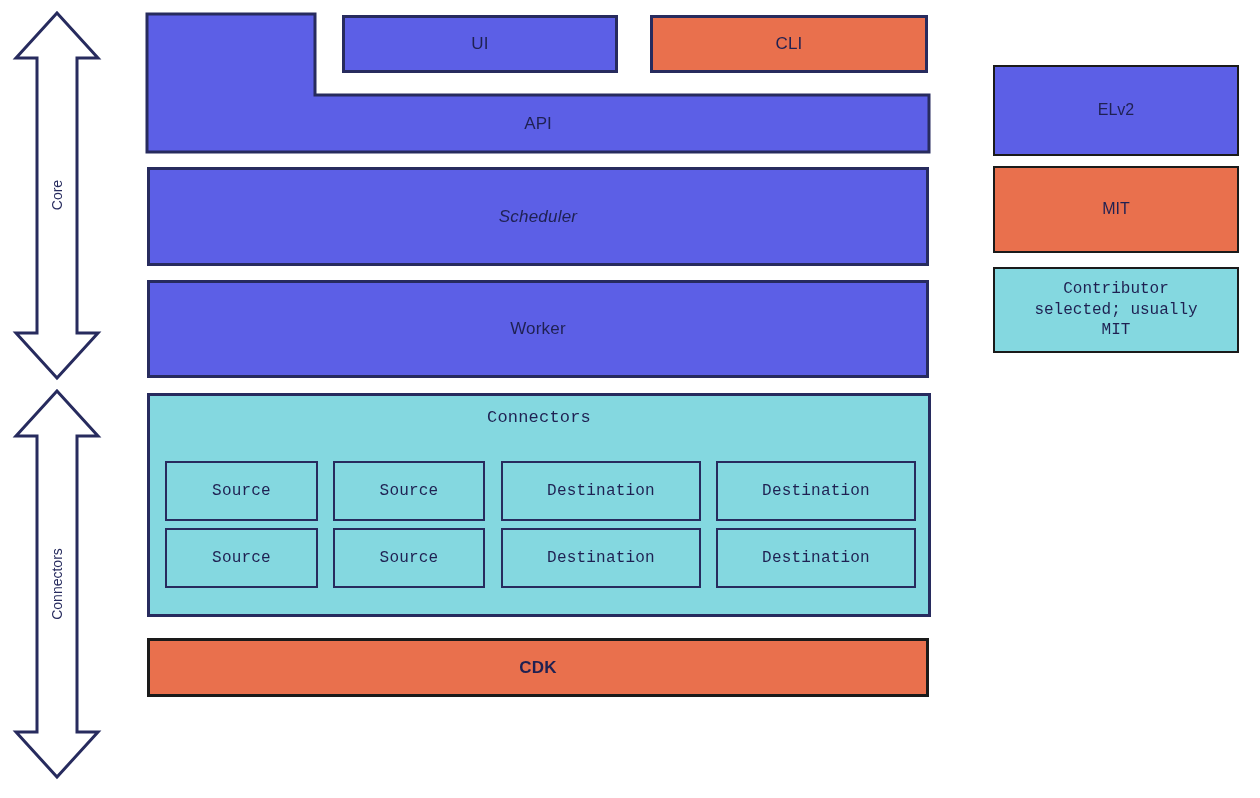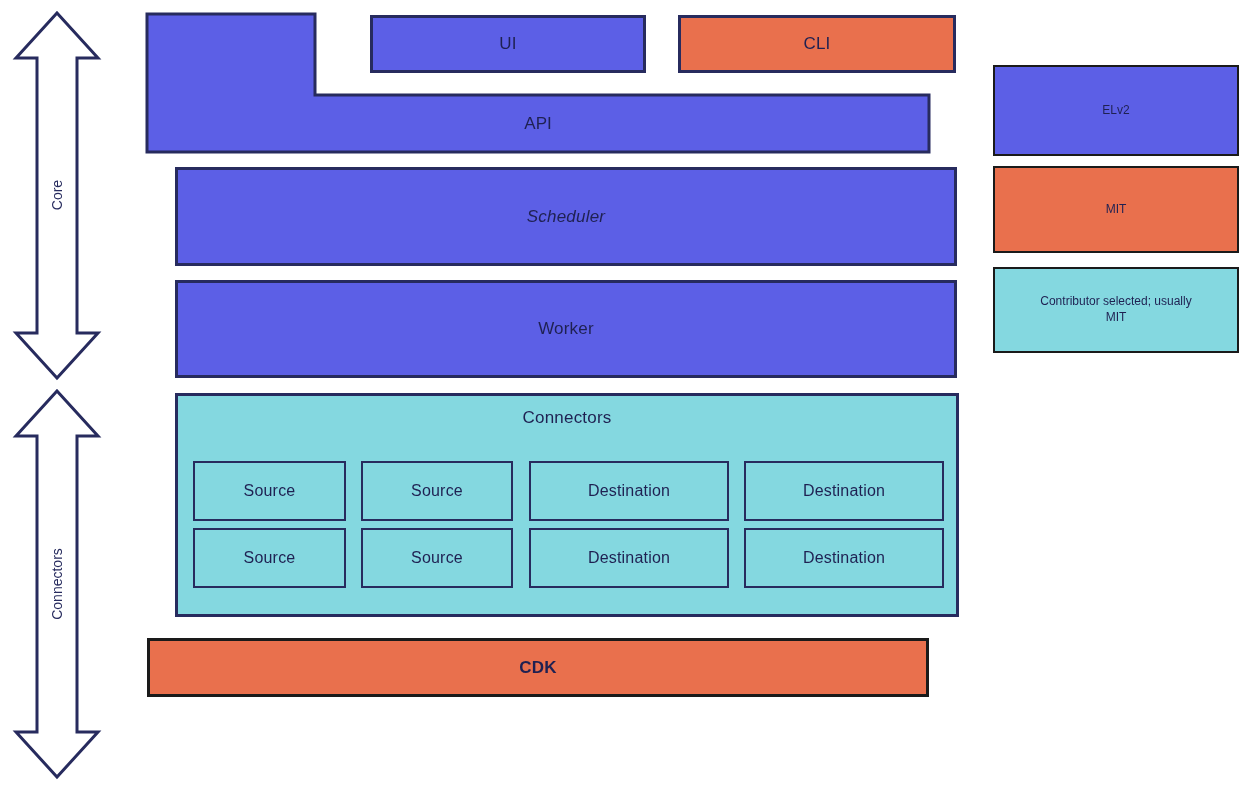--- a/index.html
+++ b/index.html
@@ -7,26 +7,26 @@
     position:relative;width:1260px;height:798px;background:#ffffff;
     font-family:"Liberation Sans","DejaVu Sans",sans-serif;
     color:#1f2152;overflow:hidden;
   }
   .layer{position:absolute;left:0;top:0;width:1260px;height:798px;}
   .box{
     position:absolute;box-sizing:border-box;display:flex;
     align-items:center;justify-content:center;text-align:center;
     font-size:17px;font-weight:500;letter-spacing:.2px;
   }
-  .b-navy{border:3px solid #272b5e;margin-left:28px;}
+  .b-navy{border:3px solid #272b5e;}
   .b-black{border:3px solid #1a1a1a;}
   .b-black2{border:2px solid #1a1a1a;}
   .fill-blue{background:#5c5fe6;}
   .fill-orange{background:#e9704d;}
-  .fill-teal{background:#84d8e0;}
+  .fill-teal{background:#84d8e0;font-family:Liberation Mono, monospace;}
   .api-label{position:absolute;display:flex;align-items:center;justify-content:center;
     font-size:17px;font-weight:500;text-align:center;}
   .cell{
     position:absolute;box-sizing:border-box;height:60px;
     border:2px solid #272b5e;background:#84d8e0;
     display:flex;align-items:center;justify-content:center;
     font-size:16px;font-weight:500;
   }
   .connectors-title{
     position:absolute;left:0;top:12px;width:100%;text-align:center;
@@ -34,21 +34,21 @@
   }
   .bold-label{font-weight:700;}
   .arrow-label{
     position:absolute;width:200px;height:20px;line-height:20px;
     text-align:center;font-size:14px;font-weight:500;color:#272b5e;
     transform:rotate(-90deg);
   }
   .legend-box{
     position:absolute;box-sizing:border-box;left:993px;width:246px;
     display:flex;align-items:center;justify-content:center;text-align:center;
-    font-size:12px;font-weight:500;
+    font-size:16px;font-weight:500;
   }
   .legend-box .inner{max-width:175px;line-height:1.3;}
 </style>
 </head>
 <body>
 
 <div class="canvas">
 
   <svg class="layer" viewBox="0 0 1260 798">
     <path d="M57,13 L98,58 L77,58 L77,333 L98,333 L57,378 L16,333 L37,333 L37,58 L16,58 Z" fill="#ffffff" stroke="#272b5e" stroke-width="3" stroke-linejoin="miter"></path>

